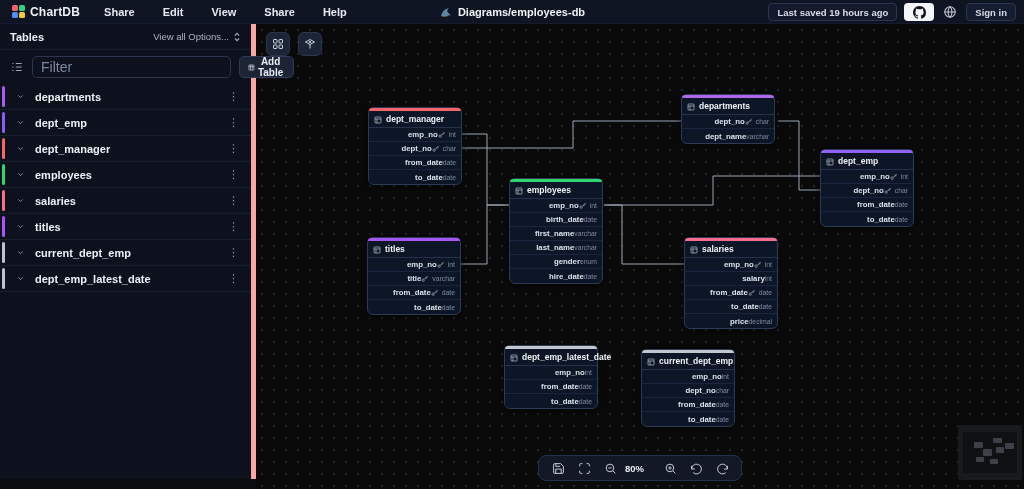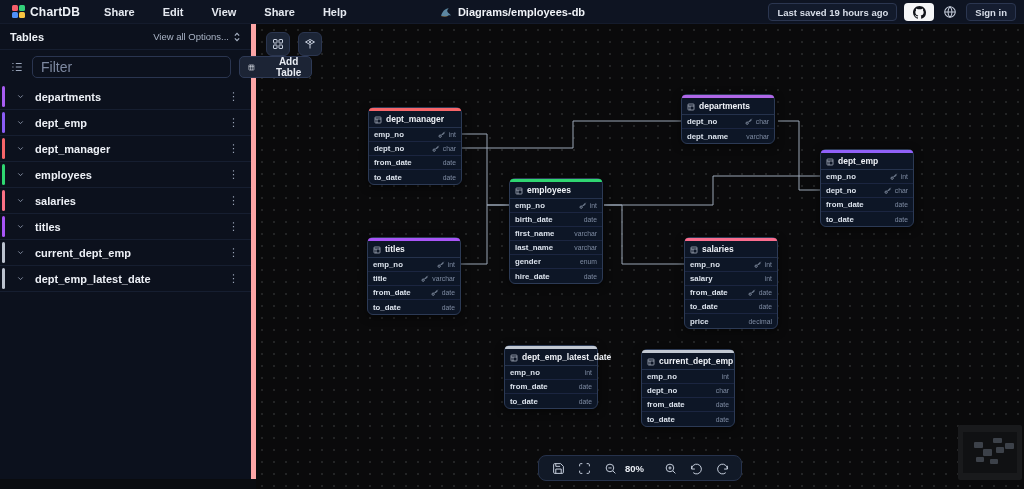--- a/index.html
+++ b/index.html
@@ -24,21 +24,21 @@
 
   
   .sidebar { position:absolute; left:0; top:24px; width:256px; bottom:10px; background:#0c111d; border-right:5px solid #fca5a5; z-index:20; }
   .sb-head { height:26px; display:flex; align-items:center; justify-content:space-between; padding:0 10px; border-bottom:1px solid #161e30; }
   .sb-title { color:#eef2f7; font-size:11px; font-weight:700; }
   .sb-view { display:flex; align-items:center; gap:4px; color:#aab4c6; font-size:9.5px; }
   .sb-controls { height:34px; display:flex; align-items:center; gap:8px; padding:0 10px; }
   .list-toggle { color:#9aa5ba; width:16px; display:flex; }
   .filter-input { flex:1; height:22px; background:transparent; border:1px solid #2a3550; border-radius:5px; color:#cdd5e3; font-size:14px; padding:0 8px; font-family:"Liberation Sans", sans-serif; }
   .filter-input::placeholder { color:#7d88a0; }
-  .add-table-btn { height:22px; display:flex; align-items:center; gap:19px; background:#1c2435; border:1px solid #2e3a56; border-radius:5px; color:#e8ecf3; font-size:10px; font-weight:700; padding:0 8px; cursor:pointer; }
+  .add-table-btn { height:22px; display:flex; align-items:center; gap:1px; background:#1c2435; border:1px solid #2e3a56; border-radius:5px; color:#e8ecf3; font-size:10px; font-weight:700; padding:0 8px; cursor:pointer; }
   .tbl-list { position:absolute; top:60px; left:0; right:0; }
   .tbl-row { position:relative; height:26px; display:flex; align-items:center; border-bottom:1px solid #161e30; background:#0c111d; cursor:pointer; }
   .tbl-row .stripe { position:absolute; left:2px; top:2px; bottom:2px; width:3px; border-radius:2px; }
   .tbl-row .chev { color:#8a94a8; margin:0 10px 0 16px; display:flex; }
   .tbl-row .nm { color:#eef1f7; font-size:11px; font-weight:700; flex:1; }
   .tbl-row .dots { color:#97a1b5; font-size:11px; letter-spacing:0; padding:0 12px; }
 
   
   .canvas { position:absolute; left:256px; top:24px; width:768px; height:465px; background:#0a0a0b;
     background-image:radial-gradient(circle, #232425 1px, transparent 1px); background-size:12px 12px; }
@@ -46,21 +46,21 @@
   .cv-btn { width:24px; height:24px; background:#1c2536; border:1px solid #2b3650; border-radius:6px; display:flex; align-items:center; justify-content:center; color:#c9d1df; cursor:pointer; }
 
   #edges { position:absolute; left:0; top:0; width:768px; height:465px; z-index:1; }
   #edges polyline { fill:none; stroke:#9aa6b6; stroke-width:1; stroke-linejoin:round; }
 
   .db-table { position:absolute; width:94px; background:#0d1626; border:1px solid #2c3a55; border-radius:6px; z-index:3; box-shadow:0 2px 8px rgba(0,0,0,.55); cursor:grab; }
   .db-table .stripe { height:3px; border-radius:5px 5px 0 0; }
   .db-table .thead { height:17px; display:flex; align-items:center; gap:4px; padding:0 5px; border-bottom:1px solid #253télé;border-bottom:1px solid #25324c; }
   .db-table .thead .tname { color:#f0f3f8; font-size:8.5px; font-weight:700; }
   .db-table .thead svg { color:#c6cddb; }
-  .frow { height:14px; display:flex; align-items:center; justify-content:space-between; padding:0 5px; border-bottom:1px solid #1b2540; }
+  .frow { height:14px; display:flex; align-items:center; justify-content:flex-end; padding:0 5px; border-bottom:1px solid #1b2540; }
   .frow:last-child { border-bottom:none; }
   .frow .fn { color:#dbe2ec; font-size:7.8px; font-weight:600; }
   .frow .rt { display:flex; align-items:center; gap:3px; }
   .frow .ft { color:#7e8ba2; font-size:6.8px; }
   .frow .keyi { display:flex; color:#939fb4; }
 
   
   .btoolbar { position:absolute; left:50%; transform:translateX(-50%); bottom:8px; height:26px; background:#111927; border:1px solid #263télé;border:1px solid #26324c; border-radius:8px; display:flex; align-items:center; gap:4px; padding:0 8px; z-index:10; }
   .tb-btn { width:22px; height:20px; display:flex; align-items:center; justify-content:center; color:#c9d1df; border-radius:4px; cursor:pointer; }
   .tb-zoom { color:#e8ecf3; font-size:9.5px; font-weight:700; width:30px; }

